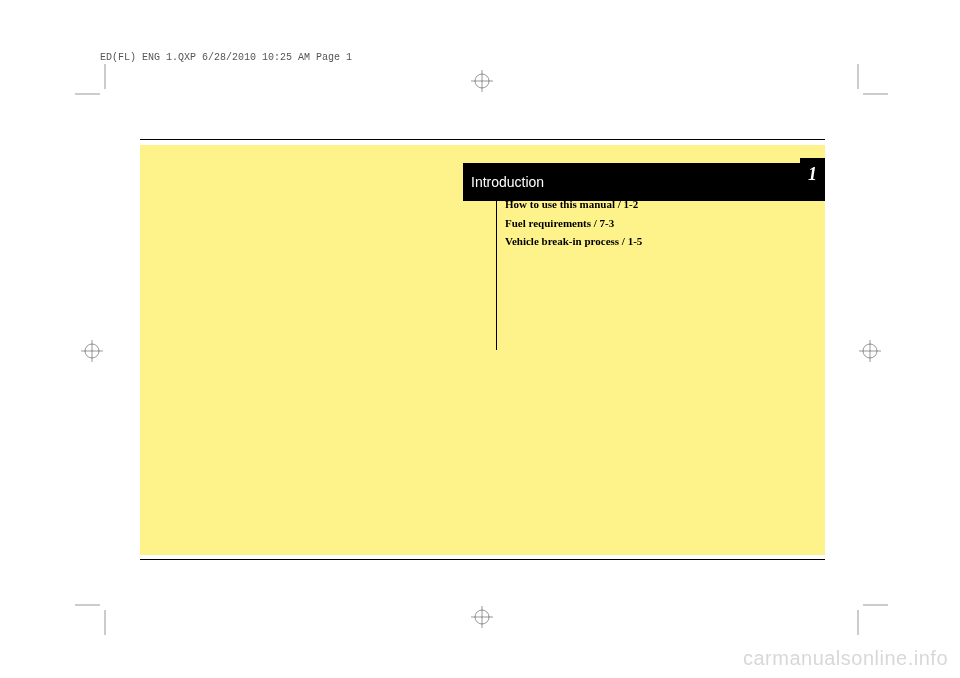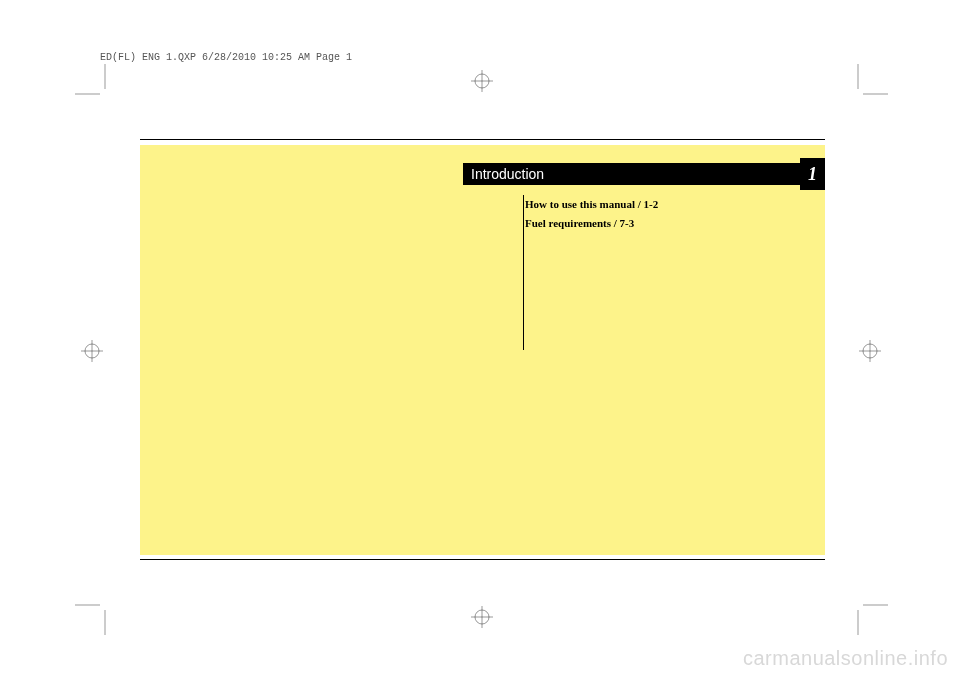--- a/index.html
+++ b/index.html
@@ -62,21 +62,21 @@
       width: 685px;
       height: 410px;
       background: #fdf38a;
     }
     
     .title-bar {
       position: absolute;
       top: 163px;
       left: 463px;
       width: 362px;
-      height: 22px;
+      height: 38px;
       background: #000;
       display: flex;
       align-items: center;
     }
     
     .title-text {
       color: #fff;
       font-size: 14px;
       padding-left: 8px;
       font-family: Arial, sans-serif;
@@ -100,23 +100,22 @@
       font-style: italic;
       font-weight: bold;
       font-family: "Times New Roman", serif;
     }
     
     .toc-container {
       position: absolute;
       top: 195px;
       left: 496px;
       border-left: 1px solid #000;
-      padding-left: 1px;
+      padding-left: 8px;
       height: 155px;
-      margin-left: 27px;
     }
     
     .toc-item {
       font-size: 11px;
       font-weight: bold;
       line-height: 1.7;
       color: #000;
     }
     
     .watermark {
@@ -187,17 +186,18 @@
   <span class="title-text">Introduction</span>
 </div>
 
 <div class="chapter-box">
   <span class="chapter-number">1</span>
 </div>
 
 <div class="toc-container">
   <div class="toc-item">How to use this manual / 1-2</div>
   <div class="toc-item">Fuel requirements / 7-3</div>
+  <div class="toc-item">Vehicle break-in process / 1-5</div>
 </div>
 
 <div class="bottom-rule"></div>
 
 <div class="watermark">carmanualsonline.info</div>
 
 </body></html>

